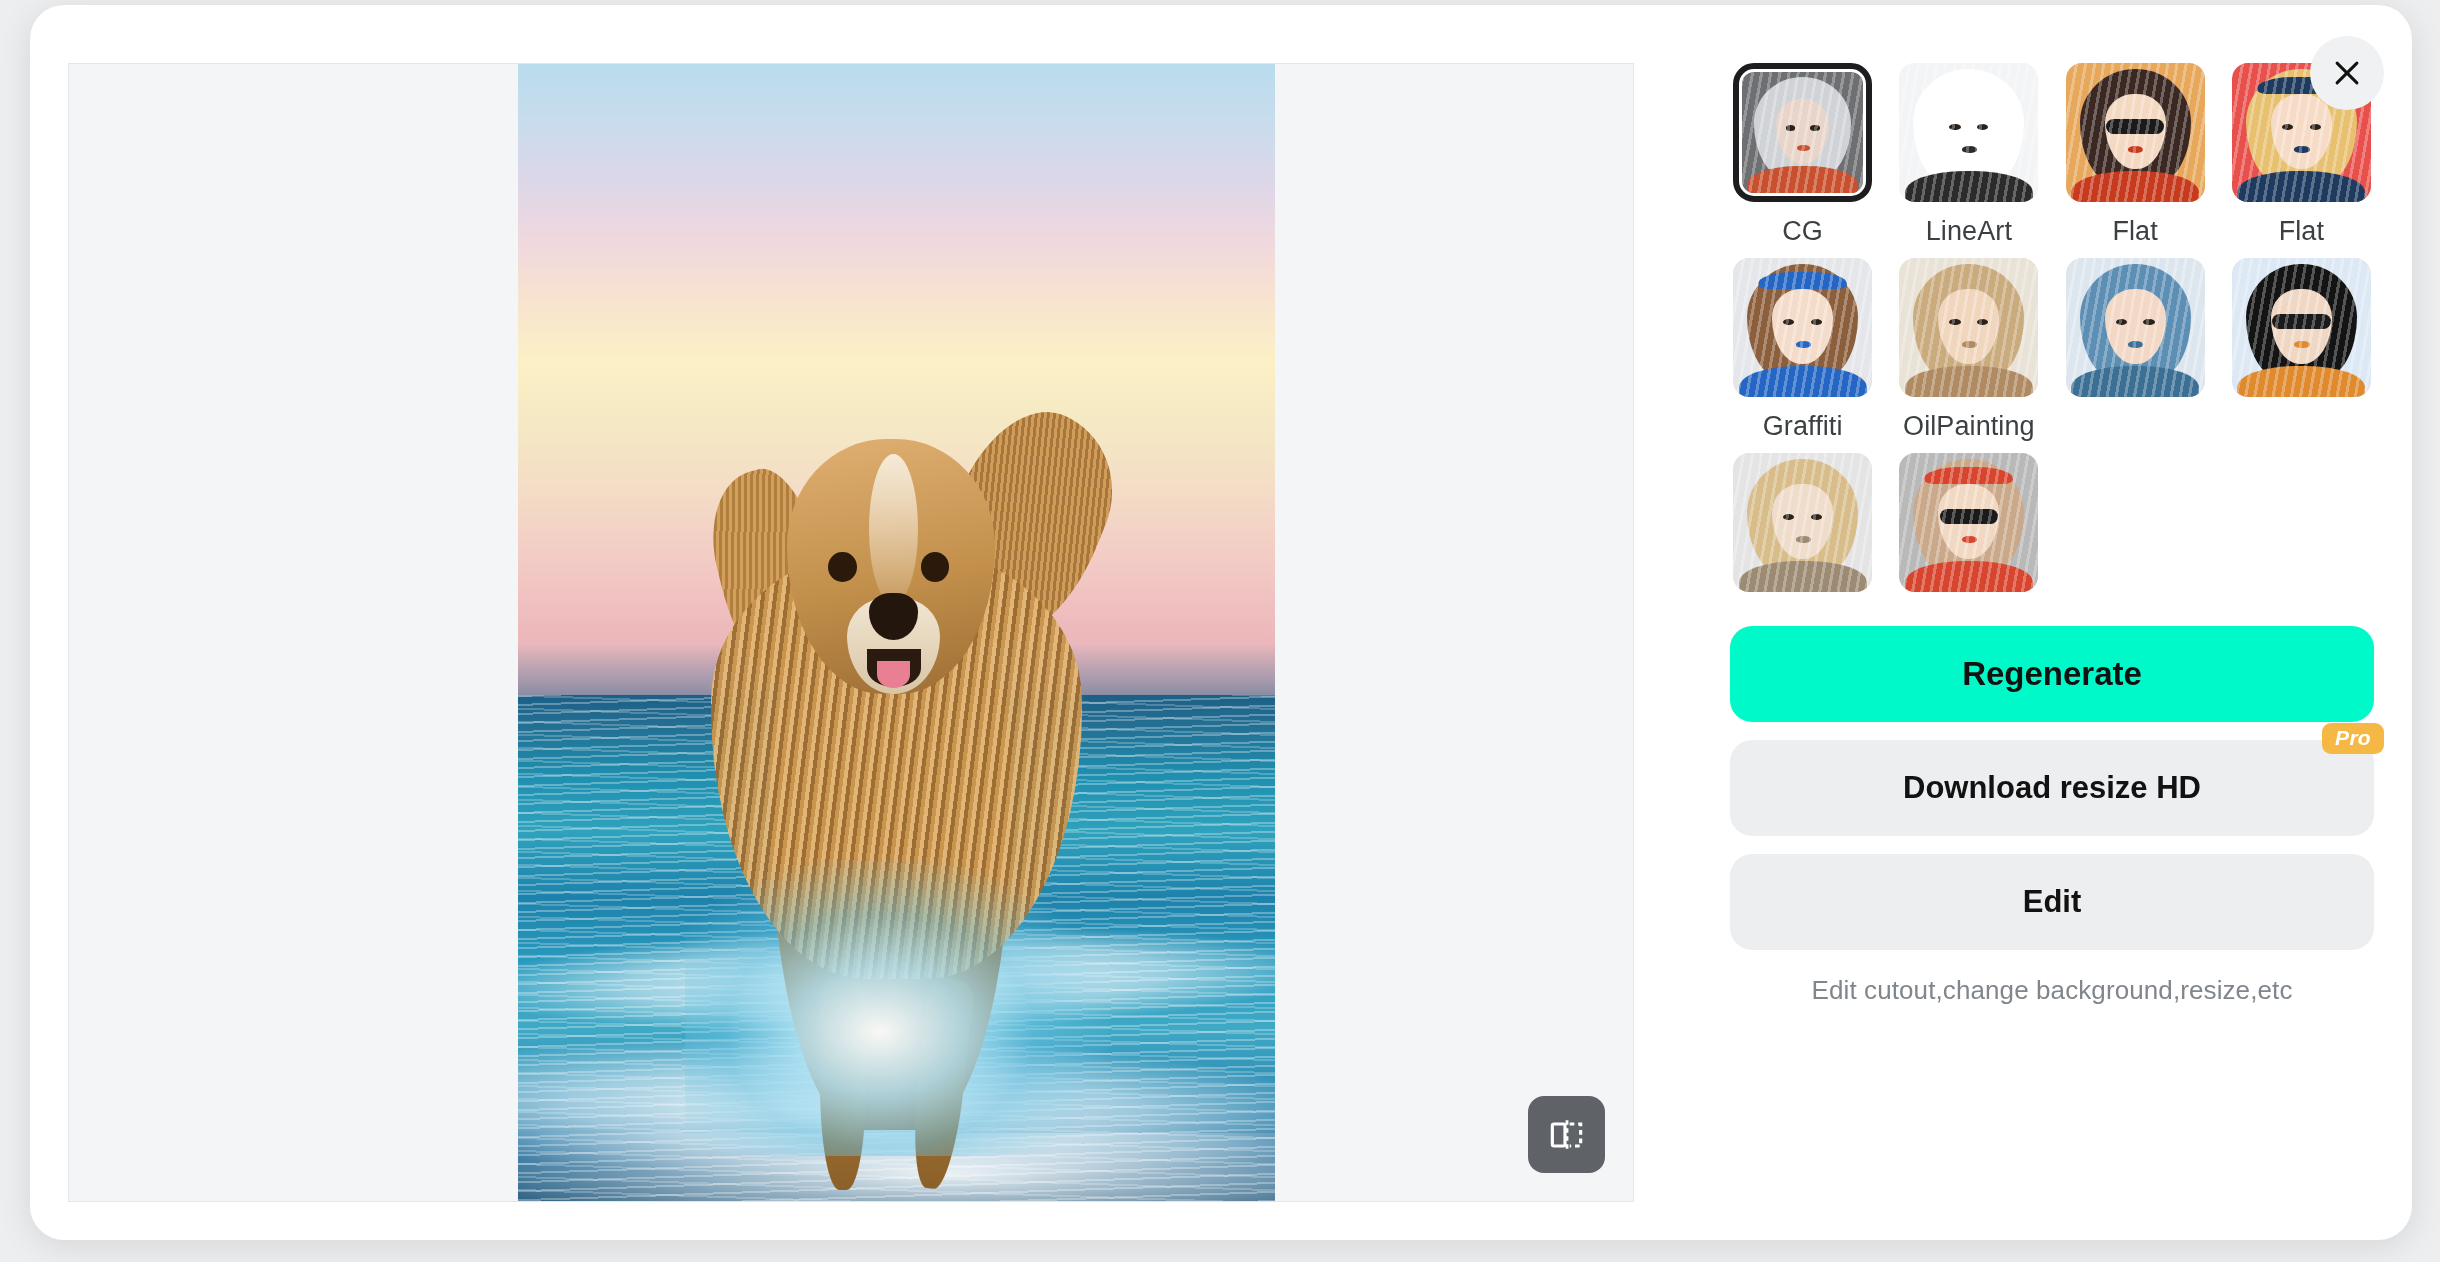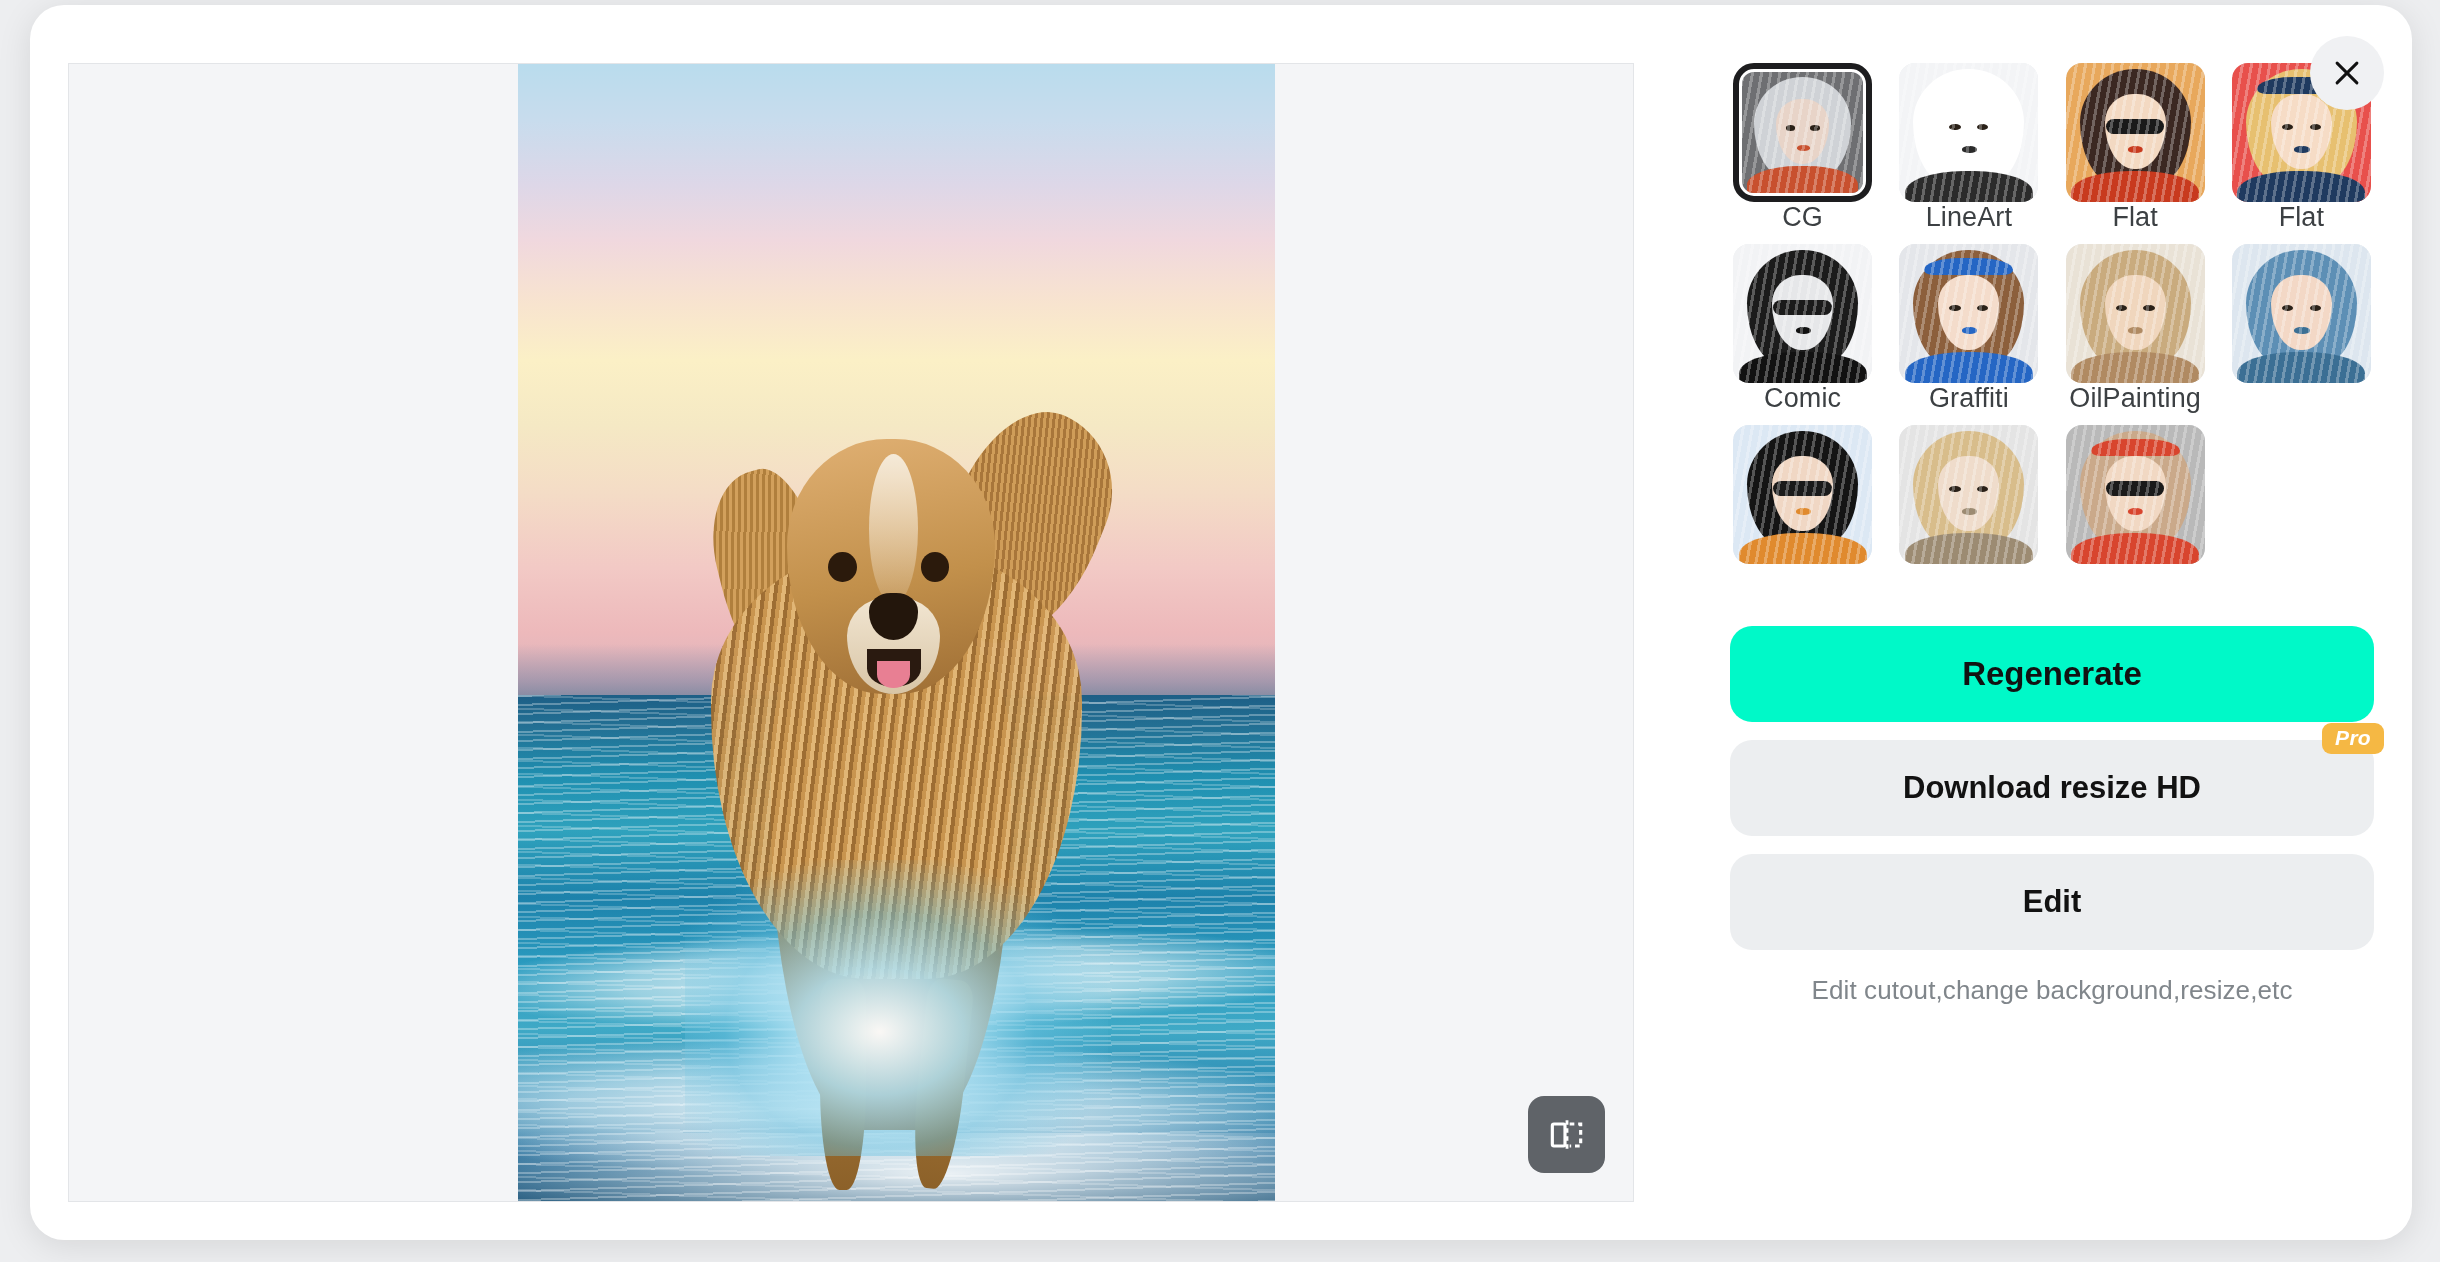--- a/index.html
+++ b/index.html
@@ -258,20 +258,21 @@
   .thumb {
     width: 100%;
     height: 100%;
     border-radius: 16px;
     overflow: hidden;
     position: relative;
     background: #eceff1;
   }
   .style-cell.selected .thumb { border-radius: 12px; }
   .style-label {
+    margin-top: 14px;
     font-size: 27px;
     color: #3c4043;
     letter-spacing: 0.1px;
     white-space: nowrap;
   }
 
   
   .por { position:absolute; inset:0; }
   .por .bgf { position:absolute; inset:0; }
   .por .hair {
@@ -488,38 +489,20 @@
                   <div class="streak"></div>
                 </div>
               </div>
             </div>
             <div class="style-label">Flat</div>
           </div>
           <div class="style-cell">
             <div class="thumb-wrap">
               <div class="thumb">
                 <div class="por">
-                  <div class="bgf" style="background:#f2f3f5"></div>
-                  <div class="hair" style="background:#1b1b1b"></div>
-                  <div class="face" style="background:#e6e7e9"></div>
-                  <div class="eyeL" style="background:#2a2118"></div>
-                  <div class="eyeR" style="background:#2a2118"></div>
-                  <div class="lips" style="background:#111111"></div>
-                  <div class="shoulder" style="background:#111111"></div>
-                  <div class="shades" style="background:#1a1a1a"></div>
-                  <div class="streak"></div>
-                </div>
-              </div>
-            </div>
-            <div class="style-label">Comic</div>
-          </div>
-          <div class="style-cell">
-            <div class="thumb-wrap">
-              <div class="thumb">
-                <div class="por">
                   <div class="bgf" style="background:#e4e6ea"></div>
                   <div class="hair" style="background:#8c5f3c"></div>
                   <div class="face" style="background:#f4dccb"></div>
                   <div class="eyeL" style="background:#2a2118"></div>
                   <div class="eyeR" style="background:#2a2118"></div>
                   <div class="lips" style="background:#2566c4"></div>
                   <div class="shoulder" style="background:#2566c4"></div>
                   <div class="band" style="background:#2566c4"></div>
                   <div class="streak"></div>
                 </div>

